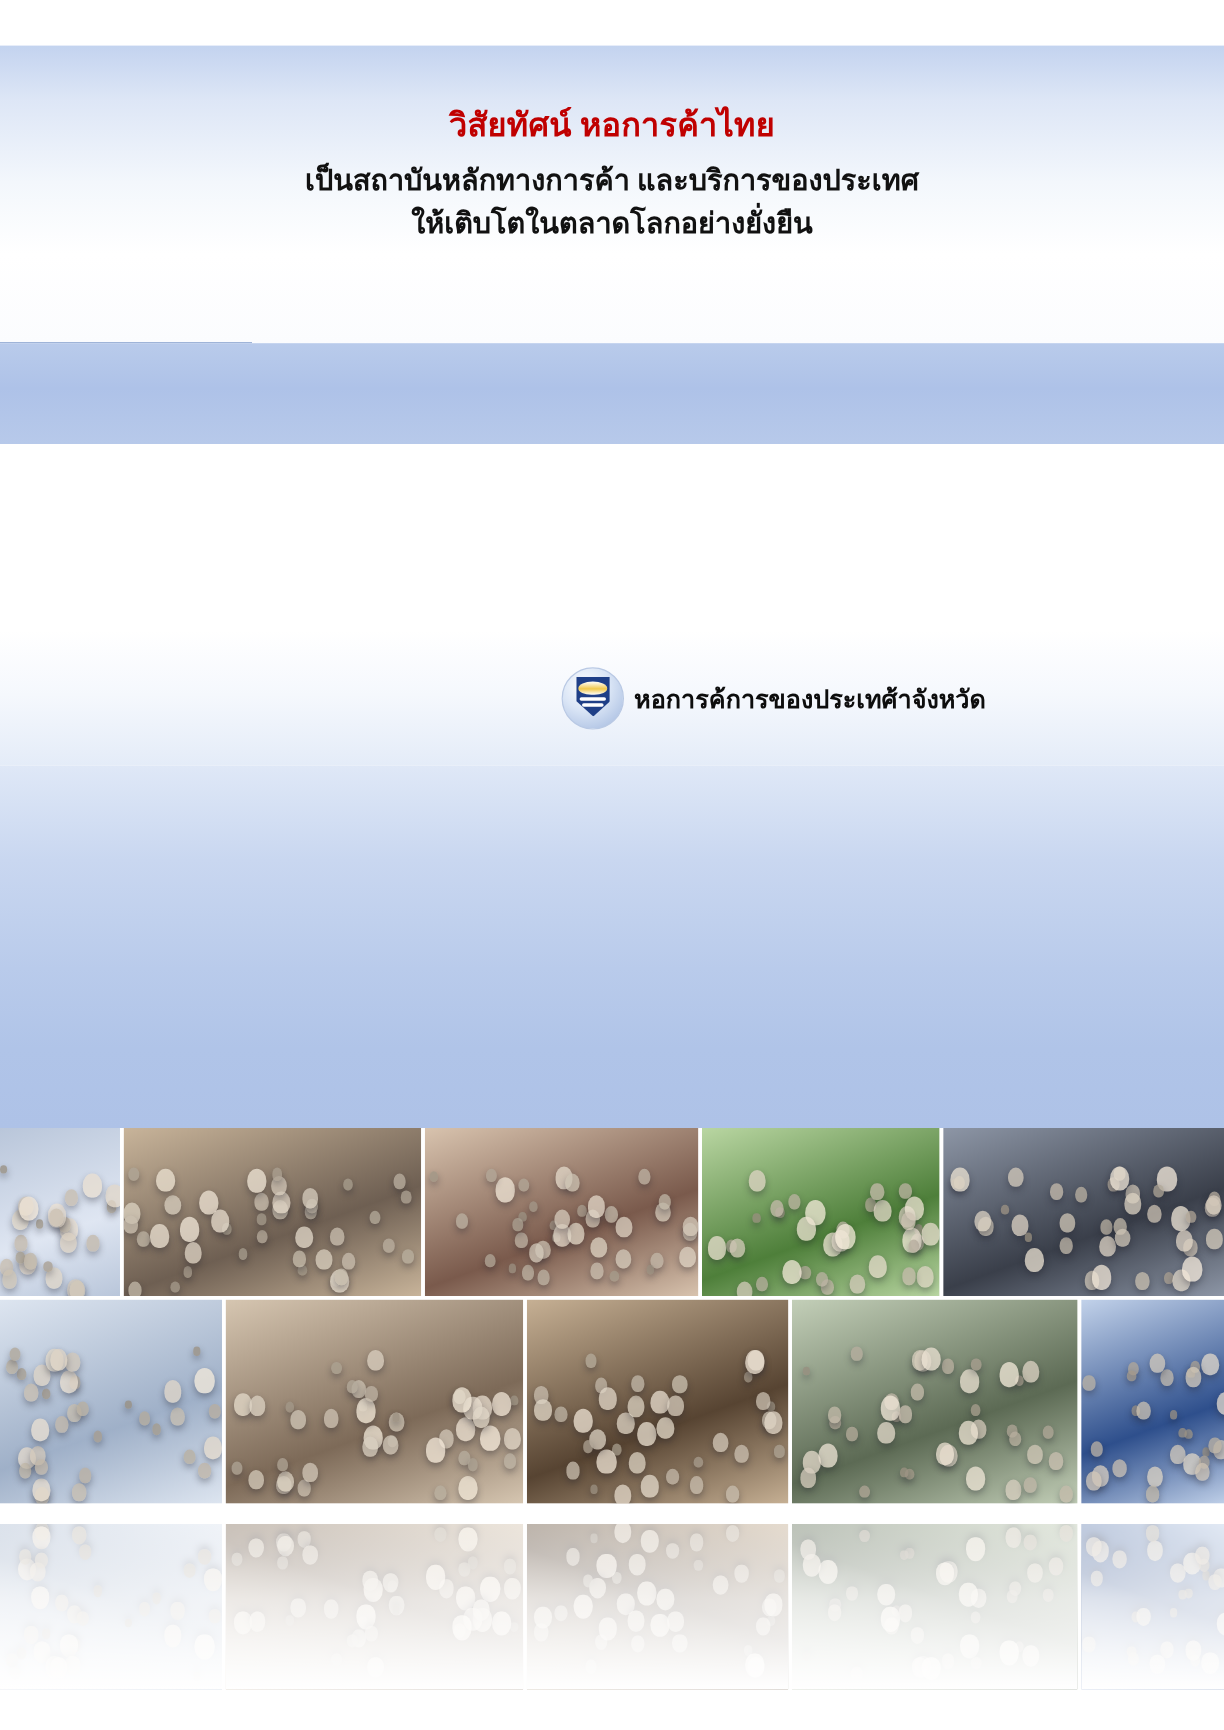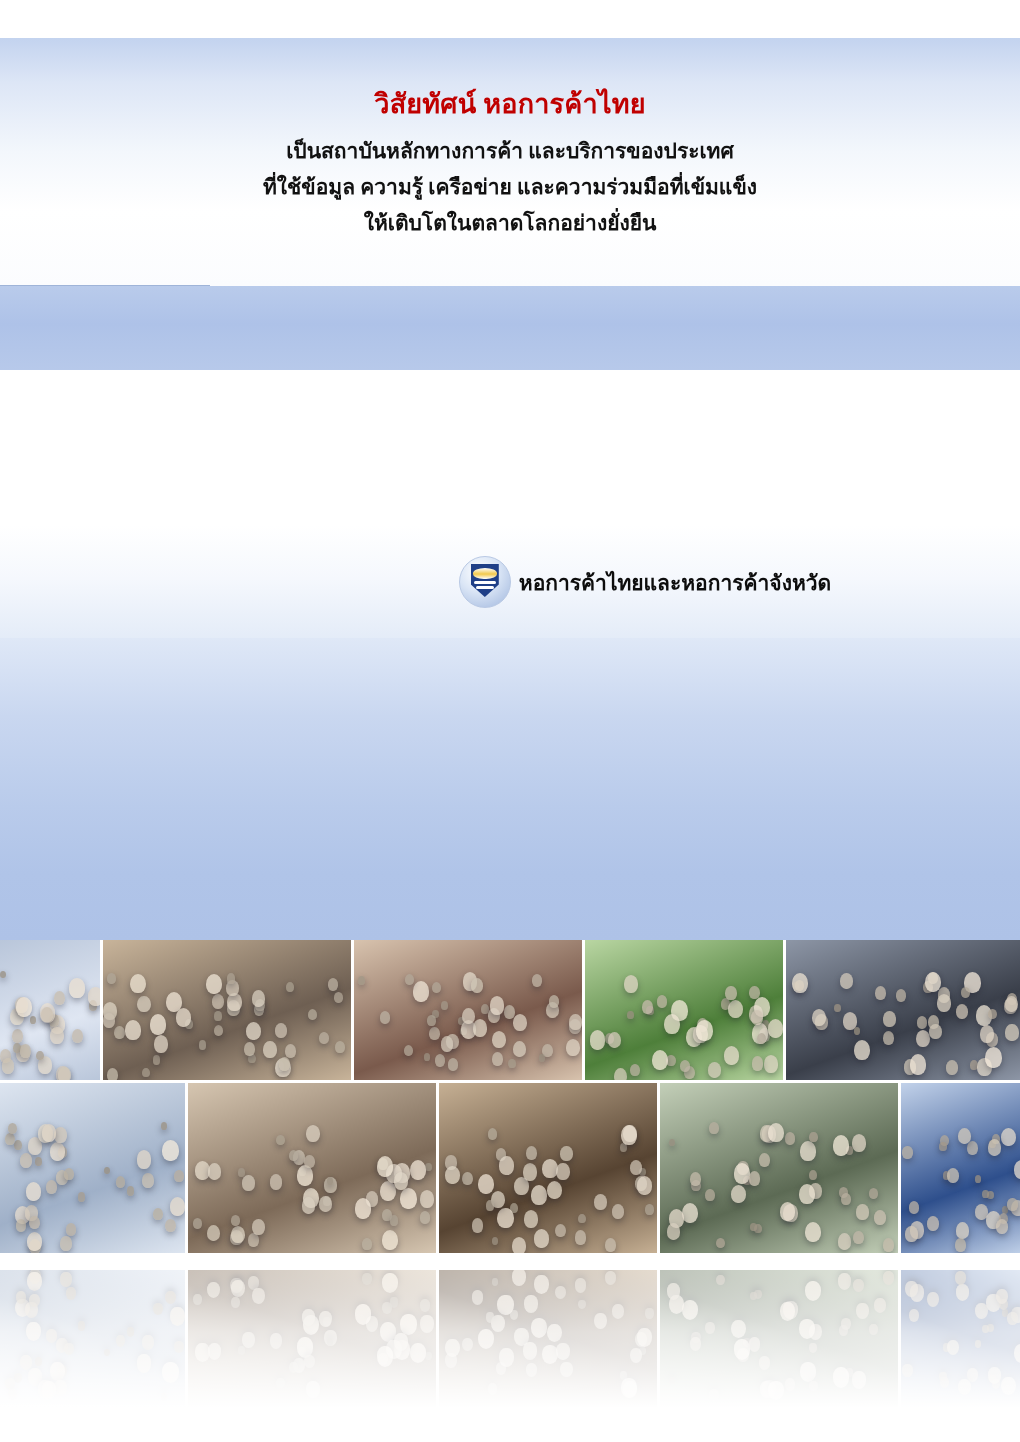--- a/index.html
+++ b/index.html
@@ -60,21 +60,21 @@
     font-weight: bold;
     letter-spacing: 0.2px;
   }
   .v1-lines {
     position: absolute;
     top: 95px;
     left: 0;
     width: 1020px;
     text-align: center;
     color: #111111;
-    font-size: 21px;
+    font-size: 24px;
     line-height: 36px;
     font-weight: bold;
   }
 
   
   .band-blue {
     position: absolute;
     top: 286px; left: 0;
     width: 1020px;
     height: 84px;
@@ -245,39 +245,38 @@
 <body>
 
 <div class="page">
 
   <div class="top-margin"></div>
 
   <section class="band-vision1">
     <div class="v1-title">วิสัยทัศน์ หอการค้าไทย</div>
     <div class="v1-lines">
       <div>เป็นสถาบันหลักทางการค้า และบริการของประเทศ</div>
-      <div>ที่ใช้ข้อมูล ความรู้ เครือข่าย และความร่วมมือที่เข้มแข็ง</div>
       <div>ให้เติบโตในตลาดโลกอย่างยั่งยืน</div>
     </div>
   </section>
 
   <div class="band-blue"></div>
 
   <section class="band-vision2">
 
     <div class="logo-row">
       <div class="inner">
         <div class="tcc-logo">
           <div class="ring"></div>
           <div class="shield"></div>
           <div class="wave"></div>
           <div class="stripe"></div>
           <div class="stripe b"></div>
         </div>
-        <div class="logo-caption">หอการค้าไทยและหอการค้าจังหวัด</div>
+        <div class="logo-caption">หอการค้การของประเทศ้าจังหวัด</div>
       </div>
     </div>
   </section>
 
   <div class="band-field"></div>
 
   <div class="collage">
     <div class="photo-row row-1">
         <div class="photo" style="width: 100px;">
           <div class="shade" style="background: linear-gradient(160deg, rgb(185, 198, 218) 0%, rgb(223, 230, 242) 60%, rgb(185, 198, 218) 100%);"></div>

